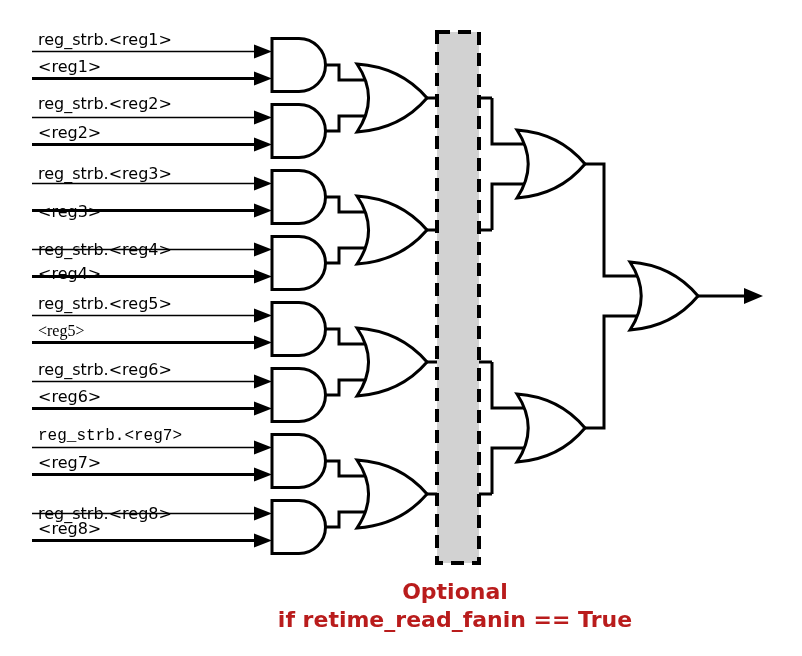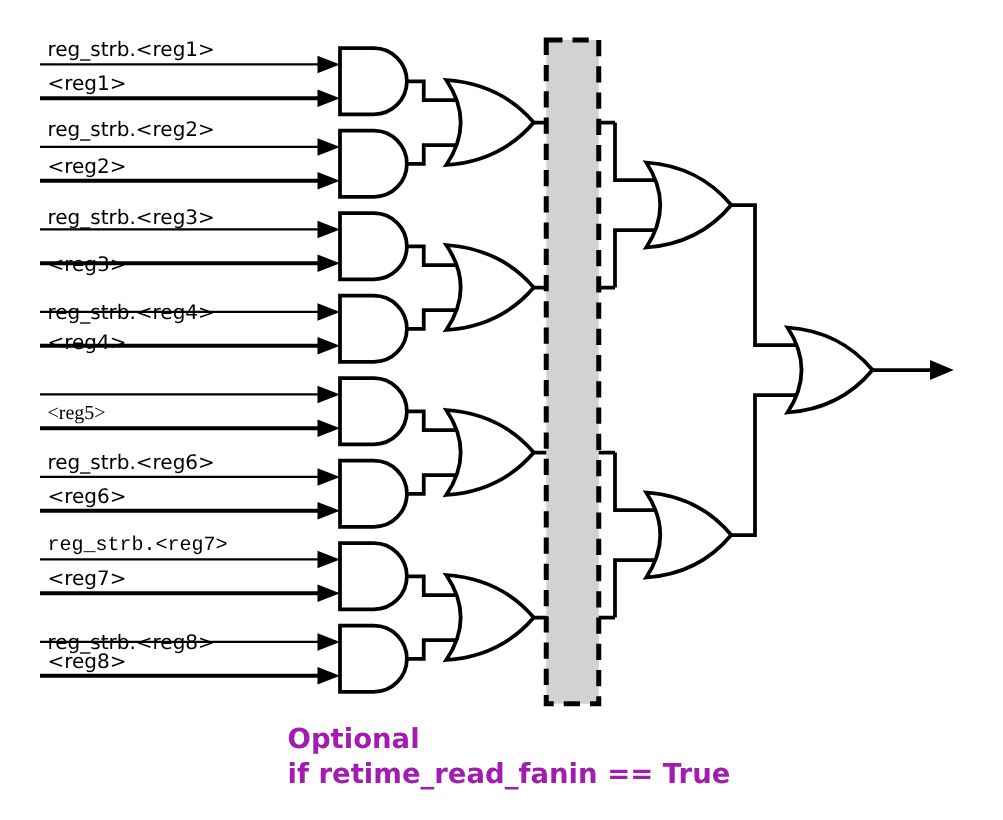--- a/index.html
+++ b/index.html
@@ -26,24 +26,25 @@
     line-height: 24px;
     color: #000000;
     white-space: nowrap;
     letter-spacing: 0px;
   }
   .caption {
     position: absolute;
     left: 230px;
     top: 578px;
     width: 450px;
+    text-align: center;
     font-weight: bold;
     font-size: 22px;
     line-height: 28px;
-    color: #a21caf;
+    color: #b91c1c;
   }
 </style>
 </head>
 <body>
 
 <div id="stage">
   <svg id="schematic" width="802" height="656" viewBox="0 0 802 656">
       <g stroke="#000000" fill="none" stroke-width="3">
         <line x1="32" y1="51.5" x2="256" y2="51.5" stroke-width="1.7"></line>
         <polygon points="254,44.5 272,51.5 254,58.5" fill="#000000" stroke="none"></polygon>
@@ -123,20 +124,21 @@
     <div>if retime_read_fanin == True</div>
   </div>
 <div class="sig-label" style="left: 38px; top: 27.5px;">reg_strb.&lt;reg1&gt;</div>
     <div class="sig-label" style="left: 38px; top: 54.5px;">&lt;reg1&gt;</div>
     <div class="sig-label" style="left: 38px; top: 92px;">reg_strb.&lt;reg2&gt;</div>
     <div class="sig-label" style="left: 38px; top: 120.5px;">&lt;reg2&gt;</div>
     <div class="sig-label" style="left: 38px; top: 162px;">reg_strb.&lt;reg3&gt;</div>
     <div class="sig-label" style="left: 38px; top: 176px; margin-top: 24px;">&lt;reg3&gt;</div>
     <div class="sig-label" style="left: 38px; top: 225.5px; margin-top: 12px;">reg_strb.&lt;reg4&gt;</div>
     <div class="sig-label" style="left: 38px; top: 262px;">&lt;reg4&gt;</div>
+    <div class="sig-label" style="left: 38px; top: 291.5px;">reg_strb.&lt;reg5&gt;</div>
     <div class="sig-label" style="left: 38px; top: 319px; font-family: Liberation Serif, serif;">&lt;reg5&gt;</div>
     <div class="sig-label" style="left: 38px; top: 357.5px;">reg_strb.&lt;reg6&gt;</div>
     <div class="sig-label" style="left: 38px; top: 384.5px;">&lt;reg6&gt;</div>
     <div class="sig-label" style="left: 38px; top: 423.5px; font-family: Liberation Mono, monospace;">reg_strb.&lt;reg7&gt;</div>
     <div class="sig-label" style="left: 38px; top: 450.5px;">&lt;reg7&gt;</div>
     <div class="sig-label" style="left: 38px; top: 489.5px; margin-top: 12px;">reg_strb.&lt;reg8&gt;</div>
     <div class="sig-label" style="left: 38px; top: 516.5px;">&lt;reg8&gt;</div>
   </div>
 
 </body></html>

